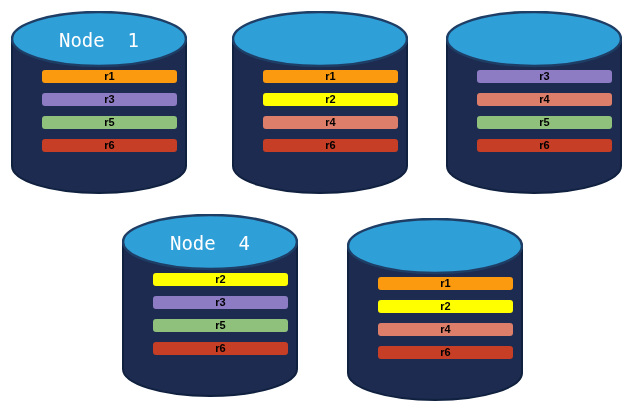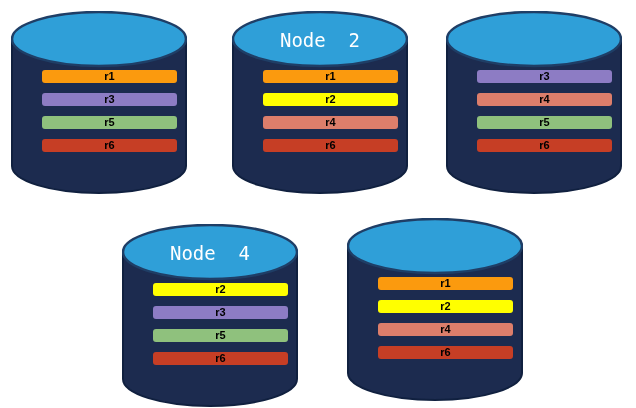--- a/index.html
+++ b/index.html
@@ -16,21 +16,21 @@
     overflow: hidden;
   }
   .node {
     position: absolute;
     width: 176px;
     height: 183px;
   }
   .pos-0 { left: 11px;  top: 11px;  }
   .pos-1 { left: 232px; top: 11px;  }
   .pos-2 { left: 446px; top: 11px;  }
-  .pos-3 { left: 122px; top: 224px; }
+  .pos-3 { left: 122px; top: 214px; }
   .pos-4 { left: 347px; top: 218px; }
 
   .cyl {
     position: absolute;
     left: 0; top: 0;
     width: 176px;
     height: 183px;
     display: block;
   }
   .node-label {
@@ -68,33 +68,33 @@
 </head>
 <body>
 
 <div id="canvas">
 
 <div class="node pos-0">
       <svg class="cyl" viewBox="0 0 176 183" xmlns="http://www.w3.org/2000/svg">
         <path class="cyl-body" d="M1,28 L1,155 A87,27 0 0 0 175,155 L175,28 Z" stroke-width="2" stroke-linejoin="round" fill="#1C2B4F" stroke="#10203F"></path>
         <ellipse class="cyl-top" cx="88" cy="28" rx="87" ry="27" stroke-width="2.5" fill="#2F9FD8" stroke="#1F3E66"></ellipse>
       </svg>
+      <div class="node-label" style="color: rgb(255, 255, 255);">Node  1</div>
       <div class="bars">
         <div class="bar" style="background: rgb(251, 154, 14); color: rgb(0, 0, 0);">r1</div>
         <div class="bar" style="background: rgb(141, 124, 196); color: rgb(0, 0, 0);">r3</div>
         <div class="bar" style="background: rgb(143, 193, 125); color: rgb(0, 0, 0);">r5</div>
         <div class="bar" style="background: rgb(198, 62, 37); color: rgb(0, 0, 0);">r6</div>
       </div>
     </div>
     <div class="node pos-1">
       <svg class="cyl" viewBox="0 0 176 183" xmlns="http://www.w3.org/2000/svg">
         <path class="cyl-body" d="M1,28 L1,155 A87,27 0 0 0 175,155 L175,28 Z" stroke-width="2" stroke-linejoin="round" fill="#1C2B4F" stroke="#10203F"></path>
         <ellipse class="cyl-top" cx="88" cy="28" rx="87" ry="27" stroke-width="2.5" fill="#2F9FD8" stroke="#1F3E66"></ellipse>
       </svg>
-      <div class="node-label" style="color: rgb(255, 255, 255);">Node  2</div>
       <div class="bars">
         <div class="bar" style="background: rgb(251, 154, 14); color: rgb(0, 0, 0);">r1</div>
         <div class="bar" style="background: rgb(255, 255, 0); color: rgb(0, 0, 0);">r2</div>
         <div class="bar" style="background: rgb(221, 126, 107); color: rgb(0, 0, 0);">r4</div>
         <div class="bar" style="background: rgb(198, 62, 37); color: rgb(0, 0, 0);">r6</div>
       </div>
     </div>
     <div class="node pos-2">
       <svg class="cyl" viewBox="0 0 176 183" xmlns="http://www.w3.org/2000/svg">
         <path class="cyl-body" d="M1,28 L1,155 A87,27 0 0 0 175,155 L175,28 Z" stroke-width="2" stroke-linejoin="round" fill="#1C2B4F" stroke="#10203F"></path>

